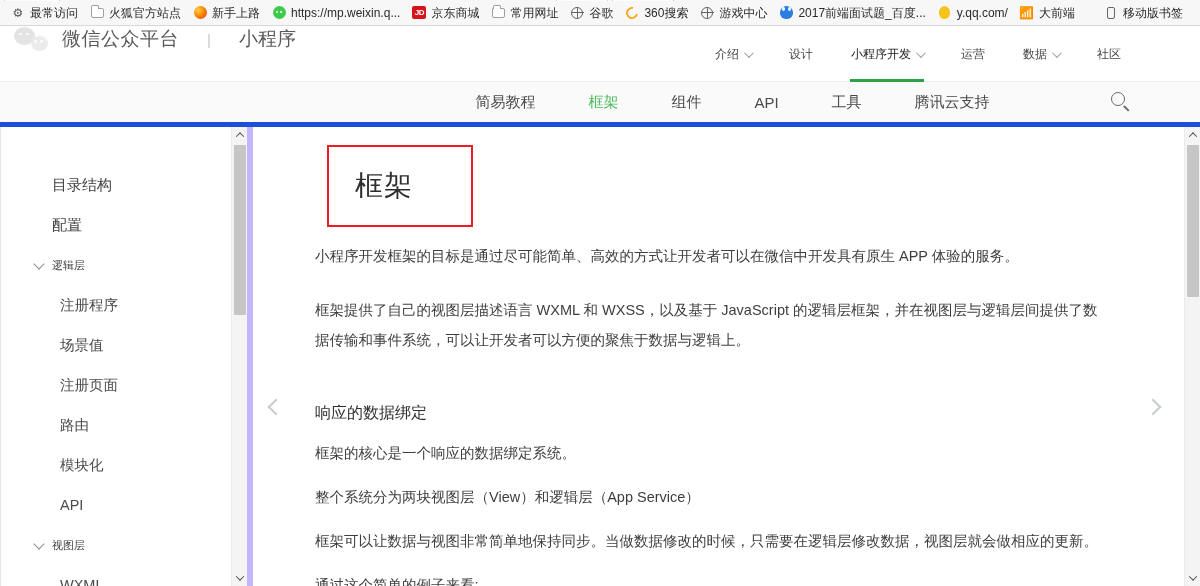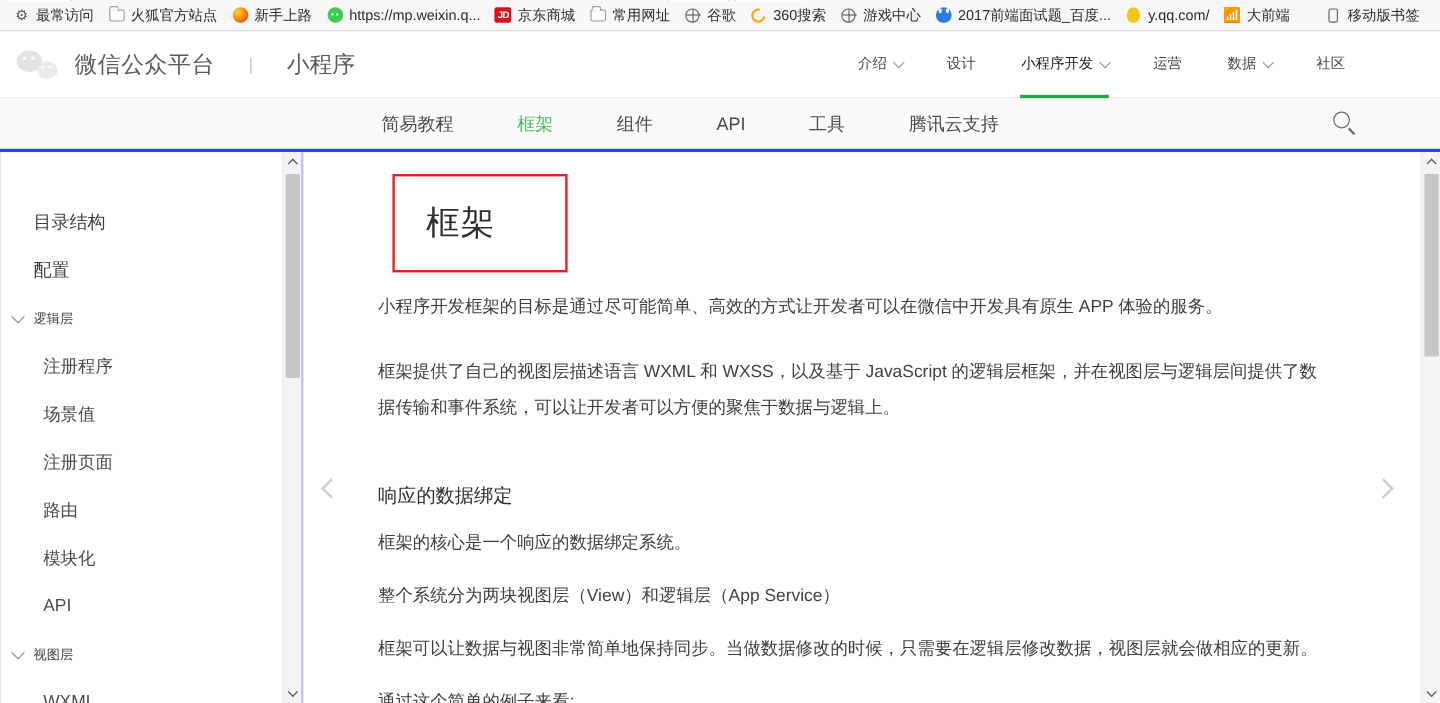--- a/index.html
+++ b/index.html
@@ -134,21 +134,21 @@
   .ico-mobile {
     width: 8px; height: 12px;
     border: 1.2px solid #666; border-radius: 2px;
   }
 
   
   #site-header {
     height: 56px;
     background: #fff;
     border-bottom: 1px solid #ededed;
-    display: flex; align-items: center;
+    display: flex; align-items: flex-start;
     padding: 0 60px 0 14px;
   }
   #logo-wrap { display: flex; align-items: center; gap: 14px; }
   .wx-logo {
     width: 34px; height: 24px; position: relative; flex: 0 0 34px;
   }
   .wx-logo .b1, .wx-logo .b2 {
     position: absolute; border-radius: 50%; background: #e3e3e3;
   }
   .wx-logo .b1 { width: 21px; height: 18px; left: 0; top: 0; }
@@ -187,24 +187,25 @@
     border-right: 1.3px solid #9b9b9b;
     border-bottom: 1.3px solid #9b9b9b;
     transform: rotate(45deg) translateY(-2px);
     flex: 0 0 auto;
   }
 
   
   #sub-nav {
     height: 45px;
     background: #fafafa;
-    border-bottom: 3px solid #1d4ed8;
+    border-bottom: 5px solid #1d4ed8;
     display: flex; align-items: center;
     position: relative;
     padding-left: 318px;
+    justify-content: center;
   }
   .sub-item {
     font-size: 15px; color: #4a4a4a;
     margin-right: 53px; cursor: pointer; white-space: nowrap;
   }
   .sub-item.active { color: #4bbd5e; }
   #search-btn {
     position: absolute; right: 66px; top: 50%;
     transform: translateY(-50%);
     width: 26px; height: 26px; cursor: pointer;
@@ -226,24 +227,25 @@
     height: calc(586px - 26px - 56px - 45px);
     position: relative;
     background: #fff;
   }
 
   
   #sidebar-outer {
     width: 253px; flex: 0 0 253px;
     position: relative;
     border-left: 1px solid #e6e6e6;
-    border-right: 2px solid #c4b5fd;
+    border-right: 6px solid #c4b5fd;
     background: #fff;
     display: flex;
     overflow: hidden;
+    padding-left: 24px;
   }
   #sidebar {
     flex: 1; padding: 38px 0 0 0; overflow: hidden;
   }
   .side-row {
     display: flex; align-items: center;
     font-size: 14.5px; color: #4b4b4b;
     height: 40px; cursor: pointer;
     padding-left: 12px;
   }

